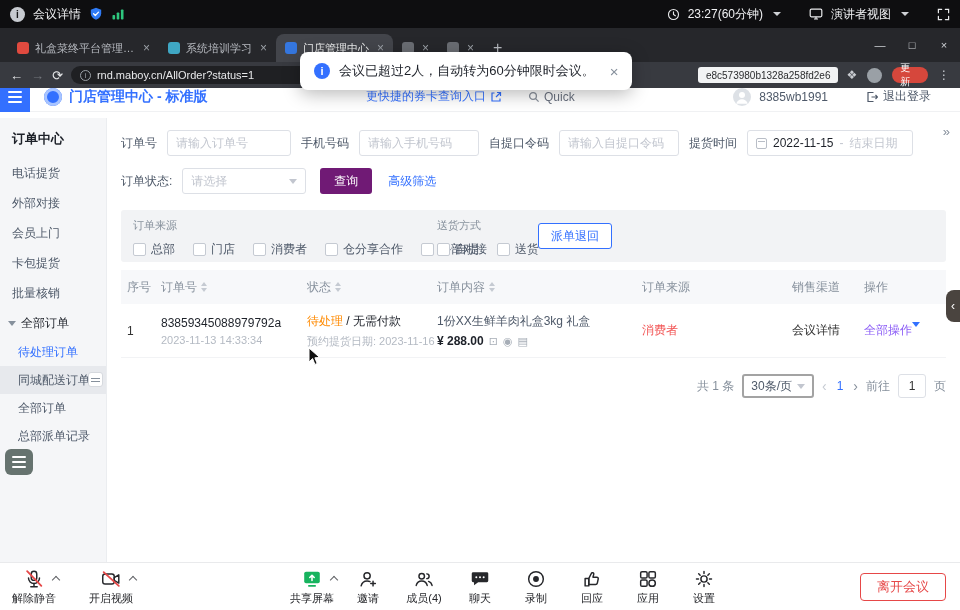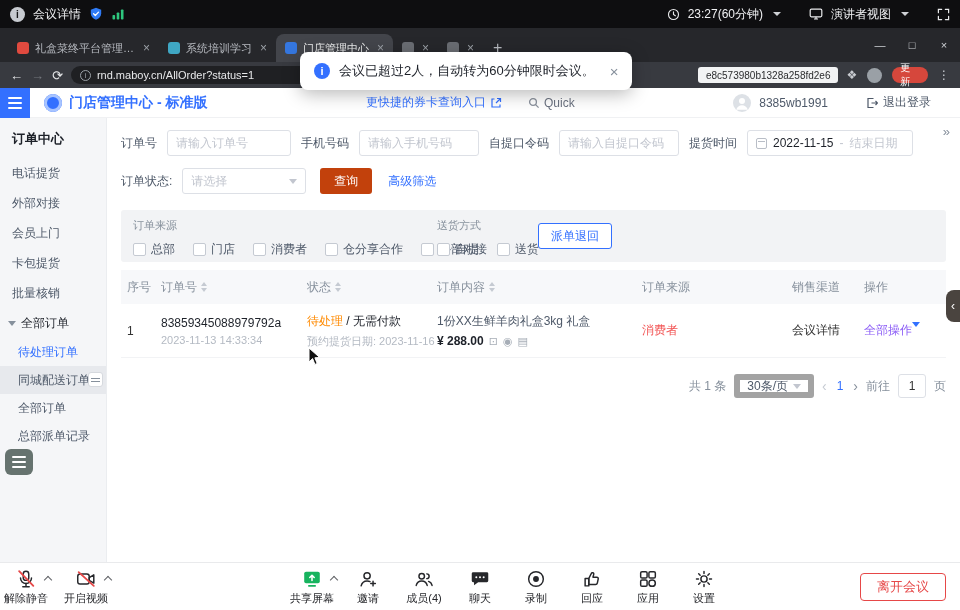--- a/index.html
+++ b/index.html
@@ -35,21 +35,21 @@
   .omni-info{width:11px;height:11px;border-radius:50%;border:1px solid #9aa0a6;color:#9aa0a6;font-size:8px;display:flex;align-items:center;justify-content:center;font-style:normal;flex:none}
   .omni-url{font-size:11px;color:#e7e8ea;flex:1;white-space:nowrap}
   .omni-star{color:#9aa0a6;font-size:11px}
   .session-pill{margin-left:150px;height:16px;background:#f2f3f4;border-radius:3px;display:flex;align-items:center;padding:0 8px;color:#2b2c2e;font-size:10px;white-space:nowrap}
   .tb-right{margin-left:auto;display:flex;align-items:center;gap:10px}
   .tb-ico{color:#c9ccd1;font-size:12px}
   .tb-avatar{width:15px;height:15px;border-radius:50%;background:#9aa0a6}
   .update-pill{height:16px;background:#d6473c;color:#fff;font-size:10px;border-radius:8px;display:flex;align-items:center;padding:0 8px}
 
   
-  .appheader{position:absolute;top:88px;left:0;width:100%;height:30px;background:#fff;border-bottom:1px solid #f0f1f3;display:flex;align-items:center;z-index:5}
+  .appheader{position:absolute;top:82px;left:0;width:100%;height:30px;background:#fff;border-bottom:1px solid #f0f1f3;display:flex;align-items:center;z-index:5}
   .burger{width:30px;height:30px;background:#3370ff;display:flex;flex-direction:column;align-items:center;justify-content:center;gap:3px;flex:none}
   .burger i{display:block;width:14px;height:2px;background:#fff;border-radius:1px}
   .brand{display:flex;align-items:center;gap:7px;margin-left:14px}
   .brand-logo{width:18px;height:18px;border-radius:50%;background:#3370ff;box-shadow:inset 0 0 0 3px #a8c4ff;flex:none}
   .brand-title{color:#3370ff;font-size:14px;font-weight:bold;white-space:nowrap}
   .hd-spacer{flex:1}
   .quick-link{color:#3370ff;display:flex;align-items:center;gap:4px;white-space:nowrap}
   .quick{color:#6b7280;display:flex;align-items:center;gap:4px;margin-left:26px;white-space:nowrap}
   .hd-right{display:flex;align-items:center;gap:8px;padding-right:29px}
   .hd-user{color:#4e5969}
@@ -77,21 +77,21 @@
   .tinput{height:26px;border:1px solid #dde0e6;border-radius:3px;background:#fff;padding:0 8px;font-size:12px;color:#333;font-family:inherit}
   .tinput::placeholder{color:#c2c6cf}
   .w124{width:124px}.w120{width:120px}
   .datebox{width:166px;height:26px;border:1px solid #dde0e6;border-radius:3px;display:flex;align-items:center;gap:6px;padding:0 8px}
   .cal{width:11px;height:11px;border:1px solid #b9bec7;border-radius:2px;position:relative;flex:none}
   .cal::before{content:"";position:absolute;left:1px;right:1px;top:2px;height:1px;background:#b9bec7}
   .date-start{color:#1d2129;white-space:nowrap}
   .gray-ph{color:#c2c6cf;white-space:nowrap}
   .selectbox{width:124px;height:26px;border:1px solid #dde0e6;border-radius:3px;display:flex;align-items:center;justify-content:space-between;padding:0 8px;background:#fff}
   .sel-caret{width:0;height:0;border-left:4px solid transparent;border-right:4px solid transparent;border-top:5px solid #c2c6cf}
-  .btn-primary{height:26px;padding:0 14px;background:#c2410c;color:#fff;border:none;border-radius:3px;font-size:12px;font-family:inherit;margin-left:4px}
+  .btn-primary{height:26px;padding:0 14px;background:#701a75;color:#fff;border:none;border-radius:3px;font-size:12px;font-family:inherit;margin-left:4px}
   .link-blue{color:#3370ff;white-space:nowrap;margin-left:6px}
 
   .srcpanel{position:relative;margin:16px 14px 0;background:#f2f3f5;border-radius:3px;height:52px;padding:8px 12px;display:flex}
   .pcol1{width:304px}
   .pcol-label{font-size:11px;color:#86909c}
   .pchecks{display:flex;align-items:center;gap:18px;margin-top:8px}
   .chk{display:flex;align-items:center;gap:5px;color:#4e5969;white-space:nowrap}
   .chk .box{width:13px;height:13px;background:#fff;border:1px solid #c5cad2;border-radius:2px;flex:none}
   .btn-outline{position:absolute;left:417px;top:13px;height:26px;padding:0 12px;background:#fff;color:#3370ff;border:1px solid #3370ff;border-radius:3px;font-size:12px;font-family:inherit}
 
@@ -106,29 +106,29 @@
   .cell-main{color:#1d2129;white-space:nowrap}
   .cell-sub{color:#b4bac3;font-size:11px;margin-top:4px;white-space:nowrap}
   .status-warn{color:#ff8a00}
   .price{font-weight:bold;color:#1d2129;display:flex;align-items:center;gap:5px;margin-top:4px}
   .mini-ico{color:#a6adb6;font-size:11px;font-weight:normal}
   .src-red{color:#f25555}
   .action{color:#8b5cf6;display:flex;}
   .action .sel-caret{border-top-color:#3370ff}
 
   .pager{display:flex;align-items:center;justify-content:flex-end;gap:8px;margin:16px 14px 0;color:#86909c}
-  .psize{height:24px;border:6px solid #a3a3a3;border-radius:3px;display:flex;align-items:center;gap:5px;padding:0 7px;color:#4e5969;background:#fff}
+  .psize{height:24px;border:2px solid #a3a3a3;border-radius:3px;display:flex;align-items:center;gap:5px;padding:0 7px;color:#4e5969;background:#fff}
   .parrow{font-size:14px;color:#c5cad2;line-height:1}
   .parrow.on{color:#86909c}
   .pnum{color:#3370ff;margin:0 2px}
   .goto-input{width:28px;height:24px;border:1px solid #dde0e6;border-radius:3px;text-align:center;font-size:12px;font-family:inherit;color:#333}
 
   
   .bottombar{position:absolute;left:0;top:562px;width:100%;height:48px;background:#fff;border-top:1px solid #e9eaec;z-index:20}
-  .bb-left{position:absolute;left:2px;top:5px;display:flex;gap:12px}
+  .bb-left{position:absolute;left:10px;top:5px;display:flex;gap:29px}
   .bb-center{position:absolute;left:288px;top:5px;display:flex;gap:8px}
   .ctl{display:flex;flex-direction:column;align-items:center;width:48px;position:relative}
   .ctl-label{font-size:11px;color:#26272b;margin-top:1px;white-space:nowrap}
   .ctl-caret{position:absolute;right:-1px;top:9px}
   .chev{width:6px;height:6px;border-left:1.5px solid #606266;border-top:1.5px solid #606266;transform:rotate(45deg);display:block}
   .leave-btn{position:absolute;right:14px;top:10px;height:28px;padding:0 16px;background:#fff;border:1px solid #e64848;color:#e64848;border-radius:4px;font-size:13px;font-family:inherit}
 
   
   .toast{position:absolute;left:300px;top:52px;height:38px;background:#fff;border-radius:8px;box-shadow:0 4px 18px rgba(0,0,0,.28);display:flex;align-items:center;gap:9px;padding:0 14px;z-index:60}
   .toast-info{width:16px;height:16px;border-radius:50%;background:#3370ff;color:#fff;font-size:11px;font-weight:bold;display:flex;align-items:center;justify-content:center;font-style:normal;flex:none}

